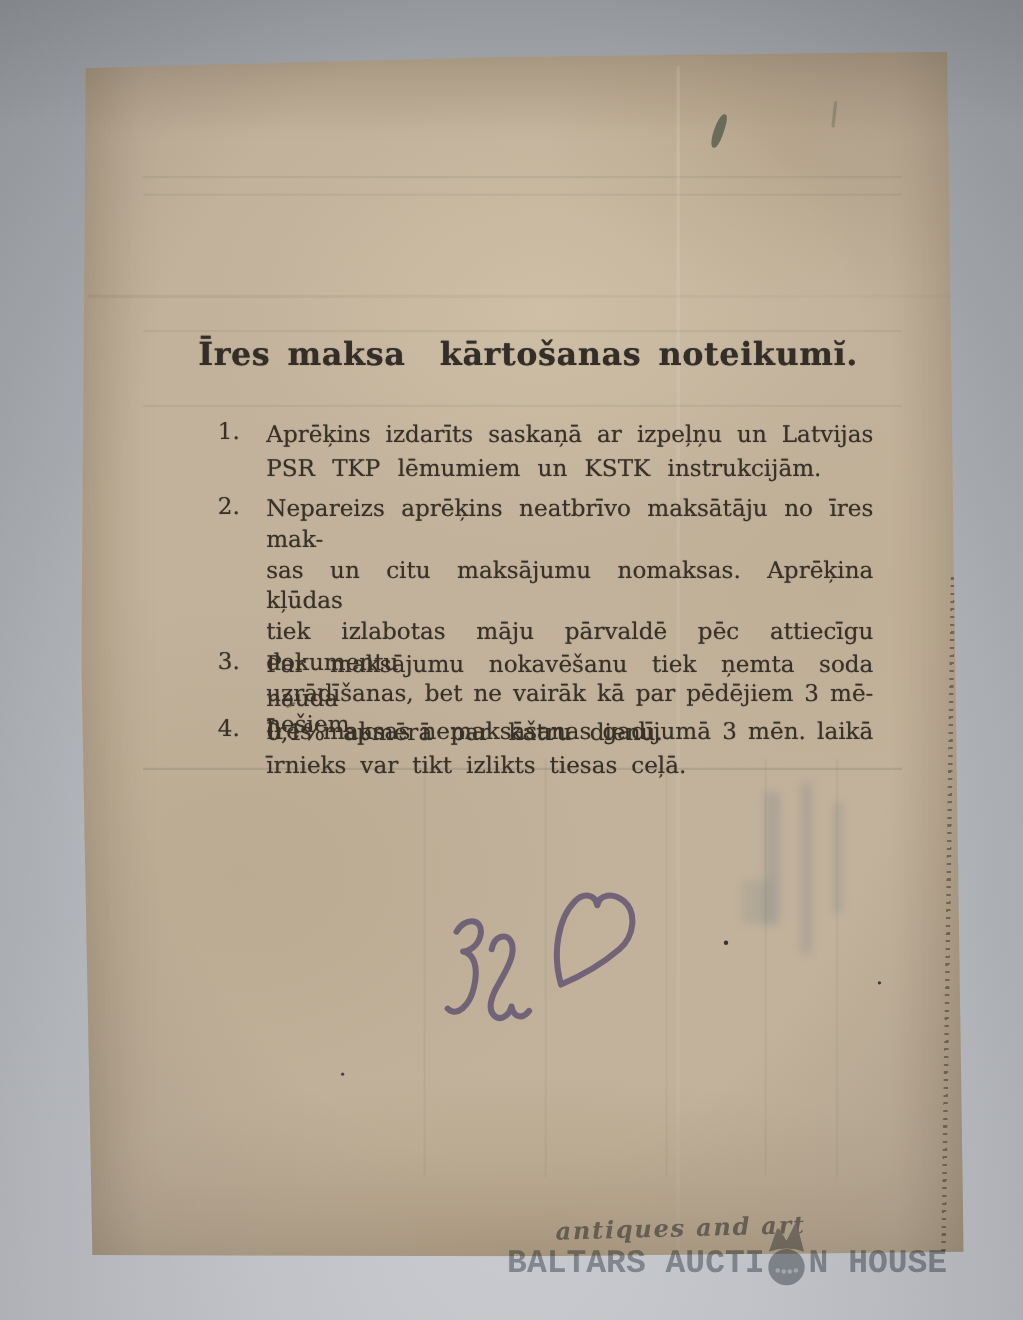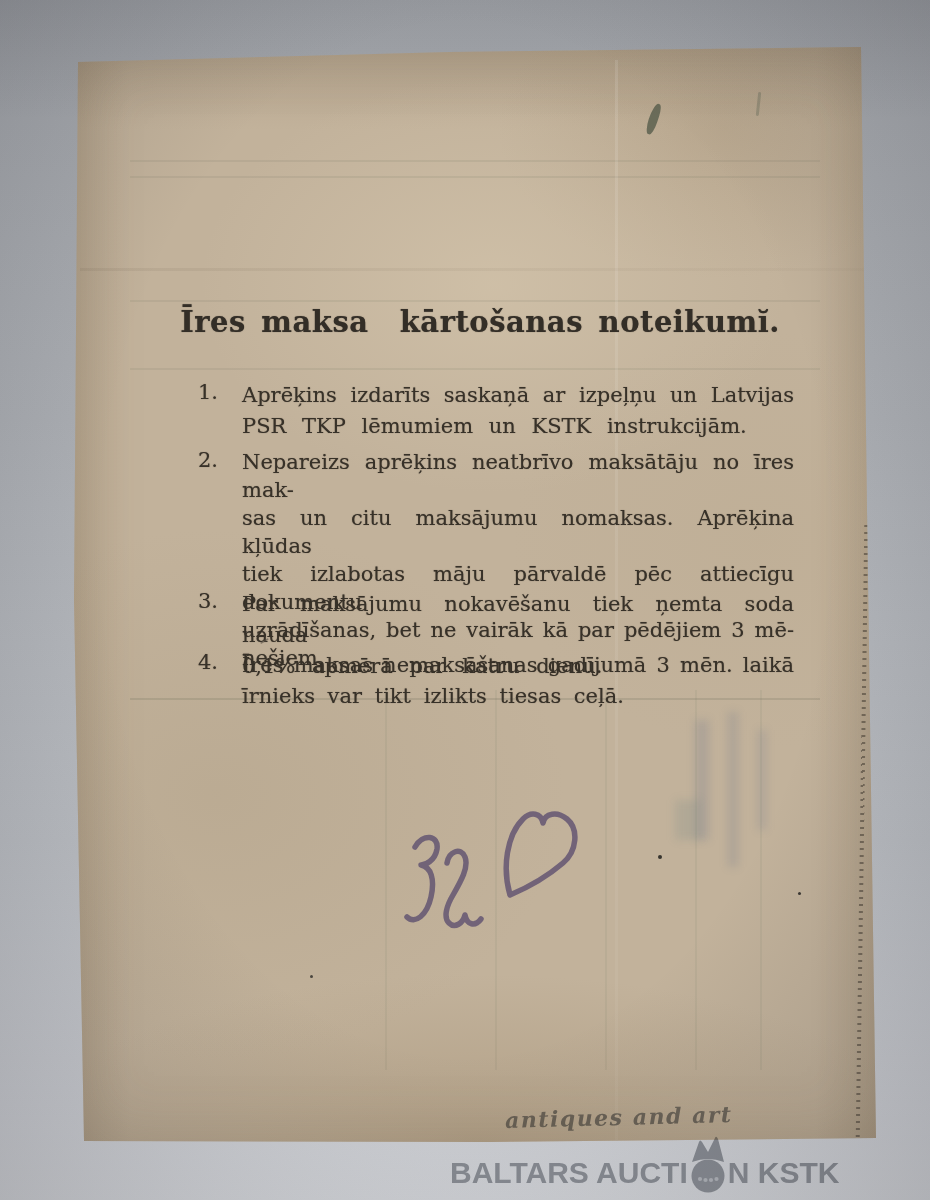--- a/index.html
+++ b/index.html
@@ -89,25 +89,24 @@
   
   .watermark{position:absolute; left:0; top:0; width:930px; height:1200px;
              z-index:50; pointer-events:none; color:#a8abb0; mix-blend-mode:multiply;}
   .tagline{
     position:absolute; left:505px; top:1104px;
     font-family:"DejaVu Serif","Liberation Serif",serif;
     font-style:italic; font-weight:bold; font-size:22px; letter-spacing:1.5px;
     color:#96999e; transform:rotate(-1.5deg);
   }
   .brand{
-    position:absolute; left:450px; top:1130px; display:flex; align-items:flex-start;
-    font-family:Liberation Sans, sans-serif;
+    position:absolute; left:461px; top:1130px; display:flex; align-items:flex-start;
+    font-family:Liberation Mono, monospace;
     font-weight:bold; font-size:30px; letter-spacing:0px; line-height:38px;
     color:#a8abb0;
-    margin-top:24px;
   }
   .brand .orb{margin:-18px 1px 0 1px;}
   
   .vignette{position:absolute; inset:0; z-index:40; pointer-events:none;
     background:radial-gradient(ellipse at 50% 45%, rgba(0,0,0,0) 55%, rgba(35,35,42,.20) 100%),
                linear-gradient(180deg, rgba(30,30,36,.10), rgba(0,0,0,0) 120px);}
 </style>
 </head>
 <body>
 
@@ -190,16 +189,16 @@
     <div class="brand">
       <span>BALTARS AUCTI</span>
       <svg class="orb" width="38" height="58" viewBox="0 0 38 58">
         <path fill="currentColor" d="M3 26 L10 6 Q11 3 13 6 L19 16 L26 2 Q27 -1 29 3 L35 26 Q19 20 3 26 Z"></path>
         <circle cx="19" cy="40" r="16.5" fill="currentColor"></circle>
         <circle cx="11" cy="43" r="2.1" fill="#d8dadd"></circle>
         <circle cx="16.5" cy="44" r="2.1" fill="#d8dadd"></circle>
         <circle cx="22" cy="44" r="2.1" fill="#d8dadd"></circle>
         <circle cx="27.5" cy="43" r="2.1" fill="#d8dadd"></circle>
       </svg>
-      <span>N KSTK</span>
+      <span>N HOUSE</span>
     </div>
   </div>
 </div>
 
 </body></html>

